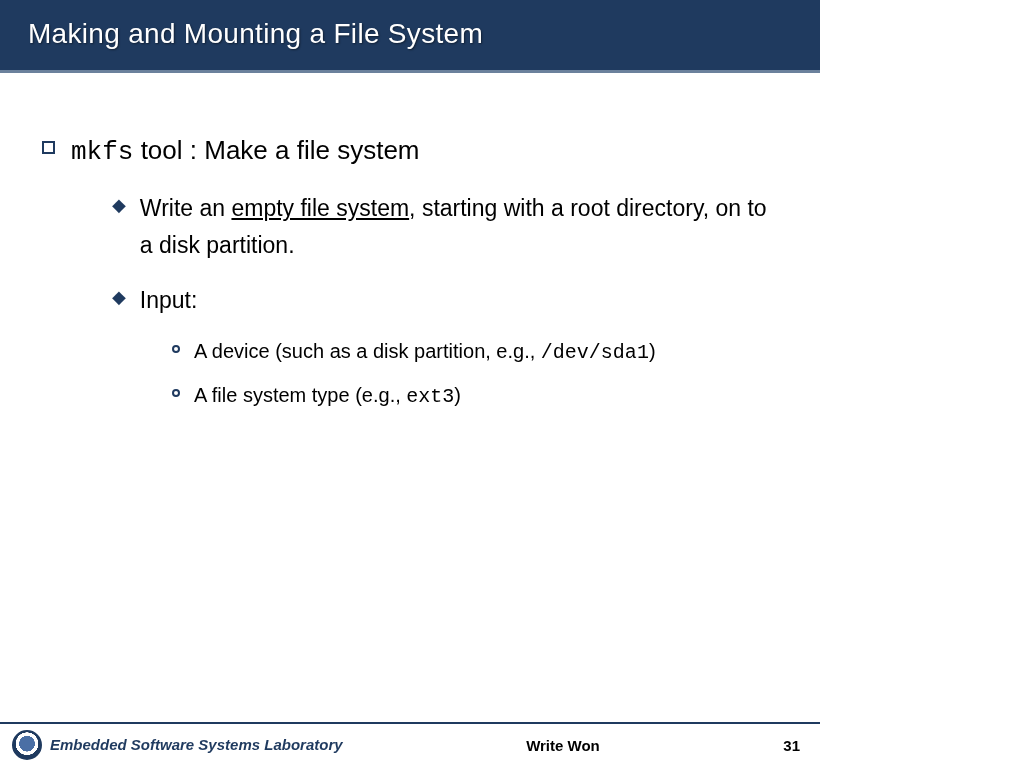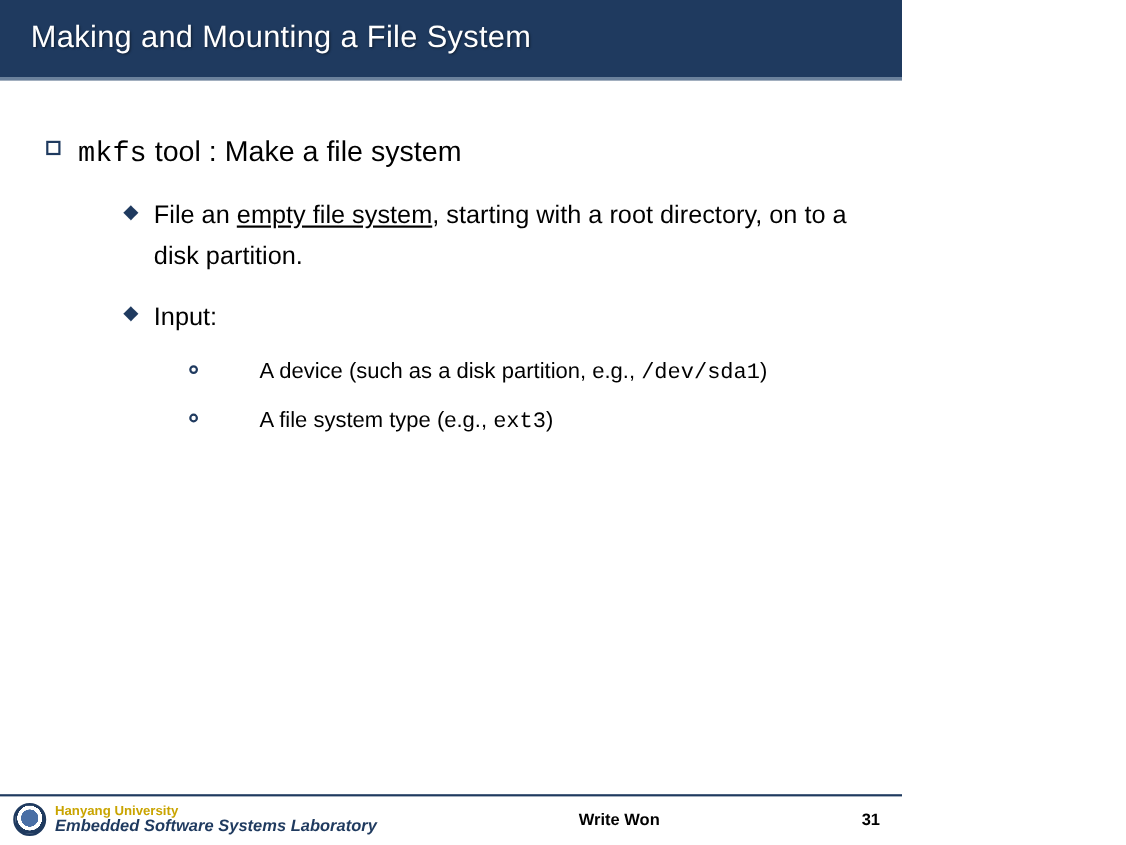--- a/index.html
+++ b/index.html
@@ -1,27 +1,27 @@
 <!DOCTYPE html>
 <html><head>
 <meta charset="utf-8">
 <style>
   * { margin: 0; padding: 0; box-sizing: border-box; }
   html, body { width: 1024px; height: 768px; font-family: "Segoe UI", Arial, sans-serif; background: #fff; color: #000; }
   .slide { width: 820px; height: 768px; position: relative; display: flex; flex-direction: column; }
   .header { background: #1f3a5f; color: #fff; padding: 18px 28px 20px 28px; border-bottom: 3px solid #6b819c; }
   .header h1 { font-size: 28px; font-weight: 400; text-shadow: 1px 1px 2px rgba(0,0,0,0.45); letter-spacing: 0.3px; }
-  .body { flex: 1; padding: 47px 42px 0 42px; }
+  .body { flex: 1; padding: 32px 42px 0 42px; margin-top: 28px; }
   .lvl1 { display: flex; align-items: flex-start; margin-bottom: 20px; }
   .lvl1 .bullet1 { width: 13px; height: 13px; border: 2px solid #1f3a5f; margin-top: 8px; margin-right: 16px; flex: none; }
   .lvl1 .text { font-size: 26px; line-height: 1.35; }
   .lvl2 { display: flex; align-items: flex-start; margin: 0 0 18px 70px; }
   .lvl2 .bullet2 { font-size: 18px; color: #1f3a5f; margin-top: 4px; margin-right: 14px; flex: none; }
   .lvl2 .text { font-size: 23px; line-height: 1.6; }
-  .lvl3 { display: flex; align-items: flex-start; margin: 0 0 12px 130px; gap: 42px; }
+  .lvl3 { display: flex; align-items: flex-start; margin: 0 0 12px 130px; }
   .lvl3 .bullet3 { width: 8px; height: 8px; border: 2px solid #1f3a5f; border-radius: 50%; margin-top: 9px; margin-right: 14px; flex: none; }
   .lvl3 .text { font-size: 20px; line-height: 1.5; }
   .mono { font-family: "Consolas", "Courier New", monospace; }
   .under { text-decoration: underline; }
   .ital { }
   .footer { border-top: 2px solid #1f3a5f; padding: 6px 20px 8px 12px; display: flex; align-items: center; justify-content: space-between; font-size: 14px; }
   .footer .logo { display: flex; align-items: center; gap: 8px; }
   .footer .logo-badge { width: 30px; height: 30px; border: 2px solid #1f3a5f; border-radius: 50%; background: radial-gradient(circle at 50% 45%, #4a6fa5 0 40%, #fff 41% 58%, #1f3a5f 59% 100%); position: relative; flex: none; }
   .footer .logo-text { display: flex; flex-direction: column; line-height: 1.05; }
   .footer .uni { color: #c9a400; font-weight: 700; font-size: 12px; }
@@ -43,21 +43,21 @@
     <div class="lvl1">
       <span class="bullet1"></span>
       <span class="text">
         <span class="mono">mkfs</span><span> tool : Make a file system</span>
       </span>
     </div>
 
     <div class="lvl2">
       <span class="bullet2">◆</span>
       <span class="text">
-        <span>File an </span><span class="under">empty file system</span><span>, starting with </span><span class="ital">a root directory</span><span>, on to a disk partition.</span>
+        <span>Write an </span><span class="under">empty file system</span><span>, starting with </span><span class="ital">a root directory</span><span>, on to a disk partition.</span>
       </span>
     </div>
 
     <div class="lvl2">
       <span class="bullet2">◆</span>
       <span class="text">Input:</span>
     </div>
 
     <div class="lvl3">
       <span class="bullet3"></span>
@@ -72,21 +72,20 @@
         <span>A file system type (e.g., </span><span class="mono">ext3</span><span>)</span>
       </span>
     </div>
 
   </div>
 
   <div class="footer">
     <div class="logo">
       <span class="logo-badge"></span>
       <span class="logo-text">
-        <span class="uni">Hanyang University</span>
         <span class="lab">Embedded Software Systems Laboratory</span>
       </span>
     </div>
     <span class="author">Write Won</span>
     <span class="pg">31</span>
   </div>
 
 </div>
 
 </body></html>

